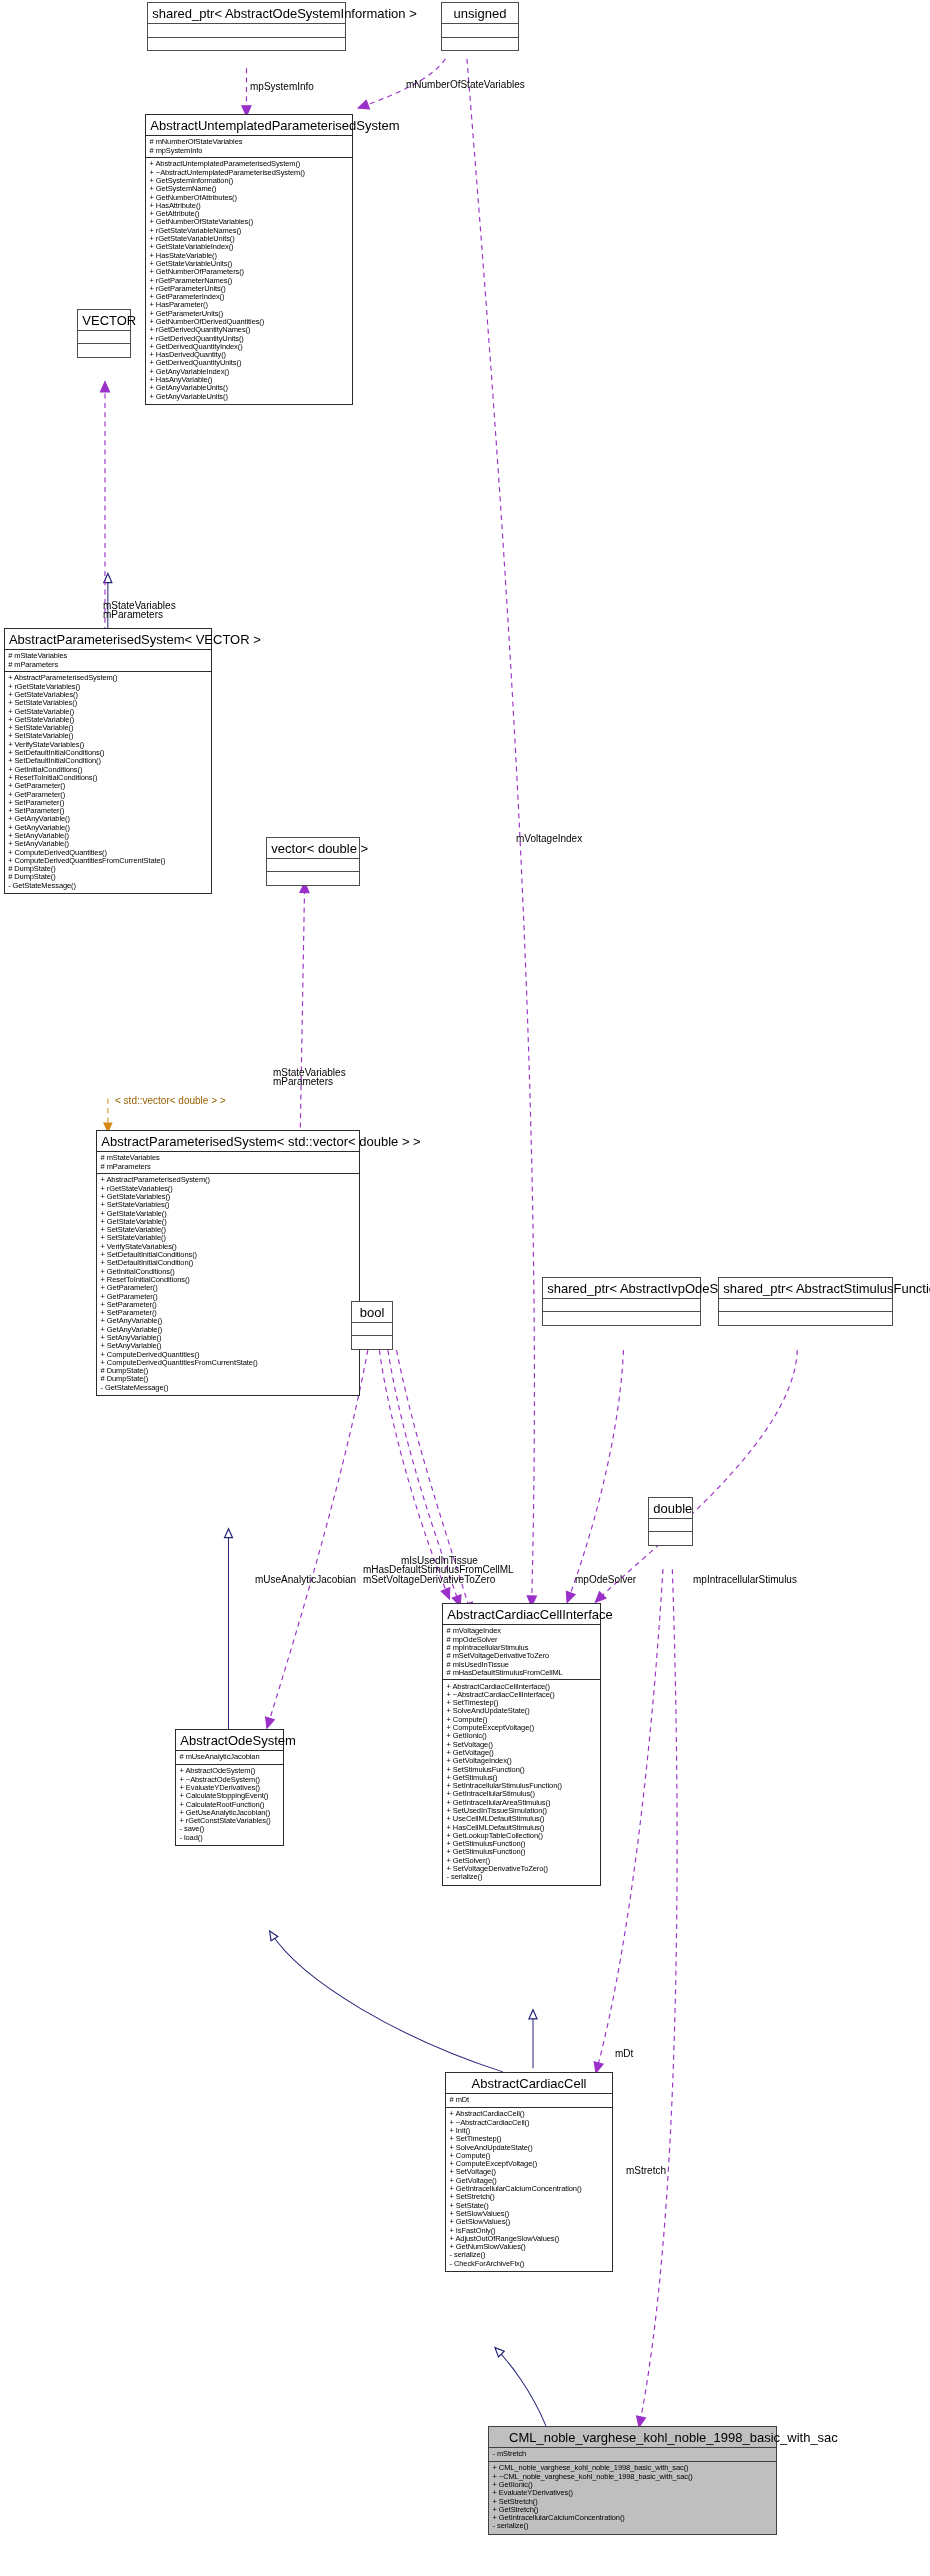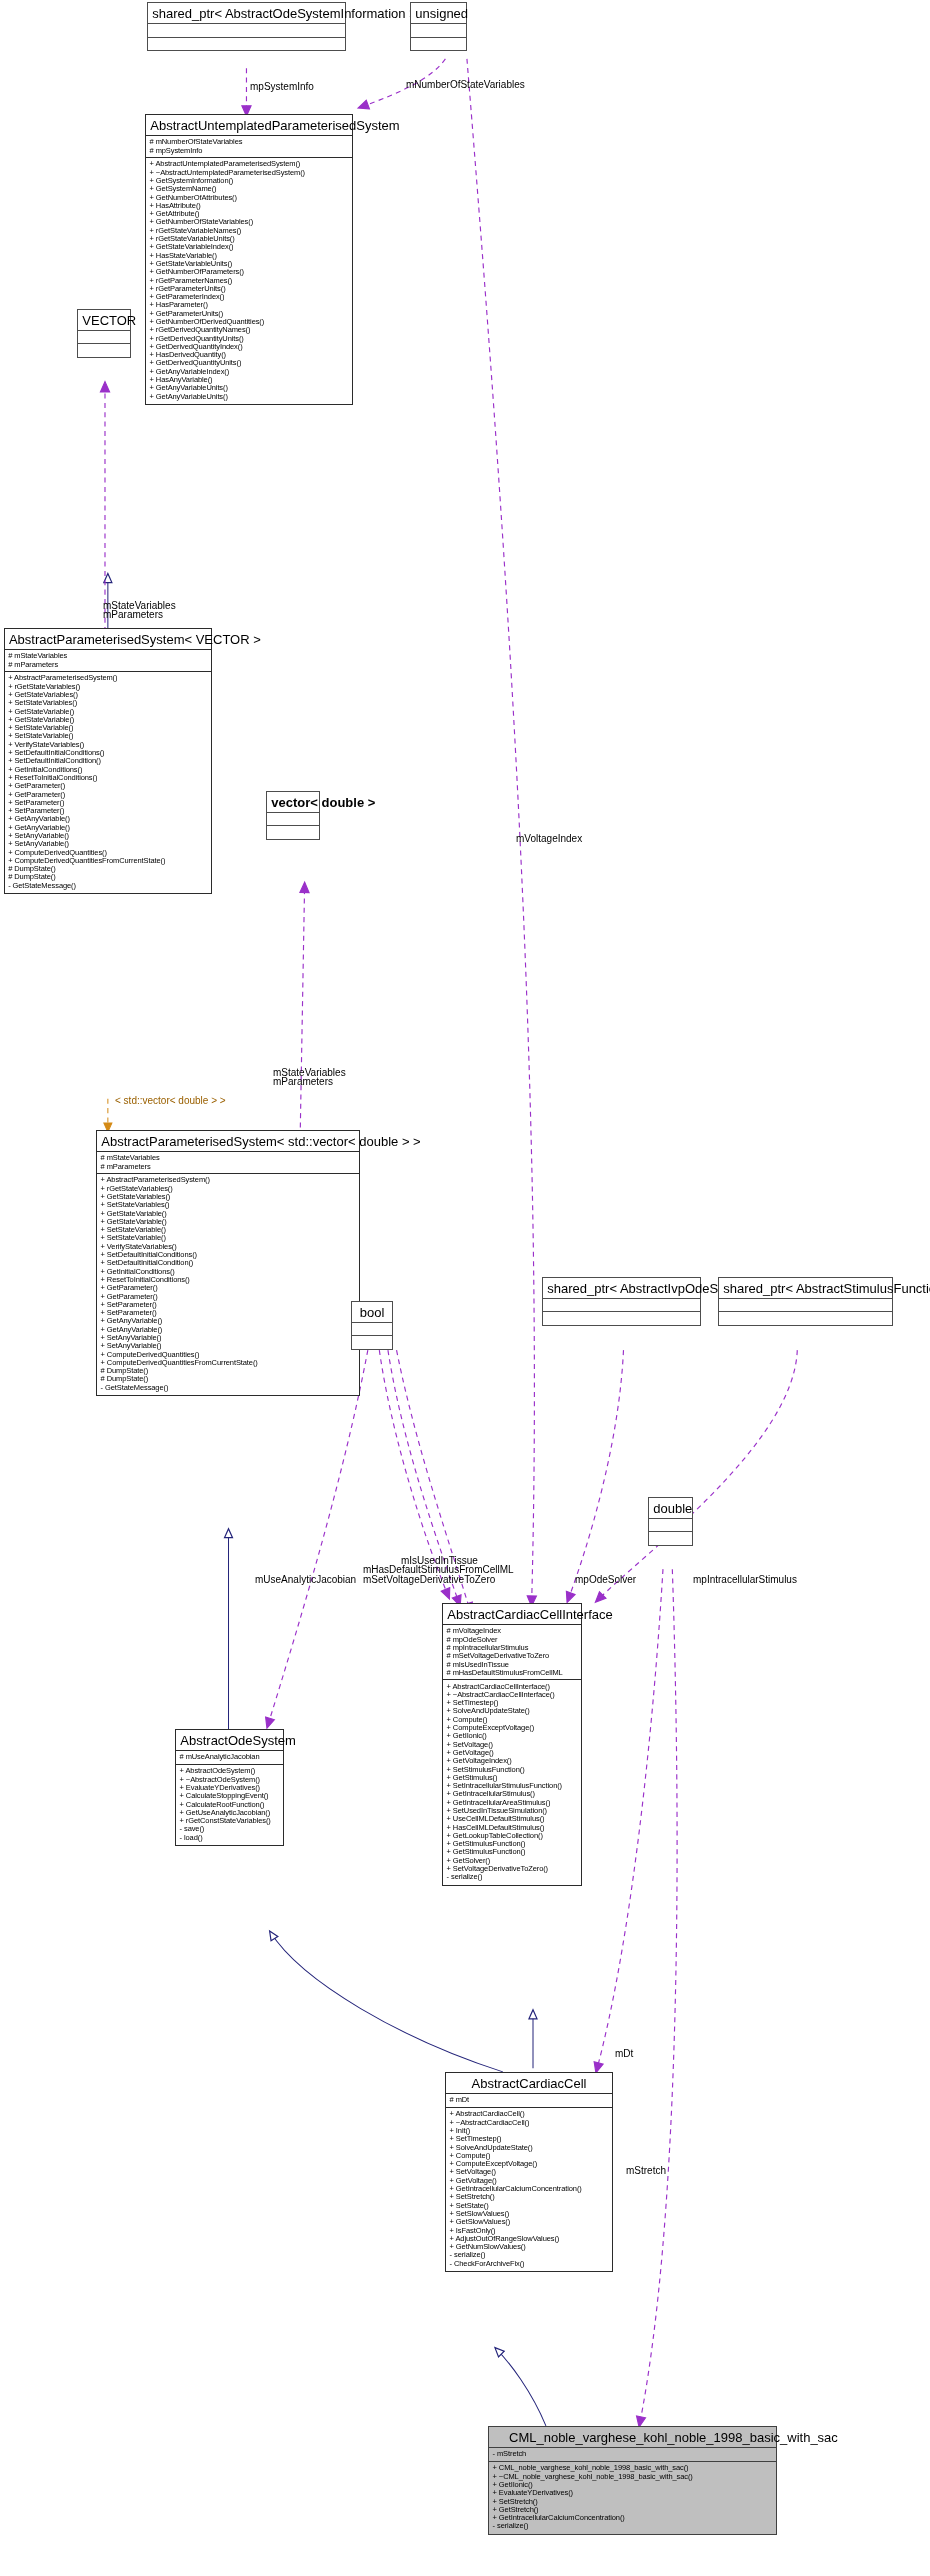--- a/index.html
+++ b/index.html
@@ -141,21 +141,21 @@
 
     <path d="M760,3378 C740,3330 710,3290 690,3270" stroke="#24247a" stroke-width="1.4" fill="none" marker-end="url(#hollowTri)"></path>
   </svg>
 
   <div class="uml-node" style="left:147px; top:2.2px; width:199px;">
     <div class="uml-title">shared_ptr&lt; AbstractOdeSystemInformation &gt;</div>
     <div class="uml-empty-band"></div>
     <div class="uml-empty-band last"></div>
   </div>
 
-  <div class="uml-node" style="left:410px; top:2.2px; width:57px;">
+  <div class="uml-node" style="left:441px; top:2.2px; width:78px;">
     <div class="uml-title">unsigned</div>
     <div class="uml-empty-band"></div>
     <div class="uml-empty-band last"></div>
   </div>
 
   <div class="uml-node solid" style="left:145px; top:114px; width:208px;">
     <div class="uml-title">AbstractUntemplatedParameterisedSystem</div>
     <div class="uml-attrs">
         <div class="uml-row"># mNumberOfStateVariables</div>
         <div class="uml-row"># mpSystemInfo</div>
@@ -228,21 +228,21 @@
         <div class="uml-row">+ SetAnyVariable()</div>
         <div class="uml-row">+ SetAnyVariable()</div>
         <div class="uml-row">+ ComputeDerivedQuantities()</div>
         <div class="uml-row">+ ComputeDerivedQuantitiesFromCurrentState()</div>
         <div class="uml-row"># DumpState()</div>
         <div class="uml-row"># DumpState()</div>
         <div class="uml-row">- GetStateMessage()</div>
       </div>
   </div>
 
-  <div class="uml-node" style="left:266px; top:791px; width:54px;font-weight:bold;">
+  <div class="uml-node" style="left:266px; top:837px; width:94px;">
     <div class="uml-title">vector&lt; double &gt;</div>
     <div class="uml-empty-band"></div>
     <div class="uml-empty-band last"></div>
   </div>
 
   <div class="edge-label" style="left:115px; top:1097px; color:#9a6000;">&lt; std::vector&lt; double &gt; &gt;</div>
 
   <div class="uml-node solid" style="left:96px; top:1130px; width:264px;">
     <div class="uml-title">AbstractParameterisedSystem&lt; std::vector&lt; double &gt; &gt;</div>
     <div class="uml-attrs">
@@ -308,21 +308,21 @@
         <div class="uml-row">+ EvaluateYDerivatives()</div>
         <div class="uml-row">+ CalculateStoppingEvent()</div>
         <div class="uml-row">+ CalculateRootFunction()</div>
         <div class="uml-row">+ GetUseAnalyticJacobian()</div>
         <div class="uml-row">+ rGetConstStateVariables()</div>
         <div class="uml-row">- save()</div>
         <div class="uml-row">- load()</div>
       </div>
   </div>
 
-  <div class="uml-node solid" style="left:442px; top:1603px; width:140px;">
+  <div class="uml-node solid" style="left:442px; top:1603px; width:159px;">
     <div class="uml-title">AbstractCardiacCellInterface</div>
     <div class="uml-attrs">
         <div class="uml-row"># mVoltageIndex</div>
         <div class="uml-row"># mpOdeSolver</div>
         <div class="uml-row"># mpIntracellularStimulus</div>
         <div class="uml-row"># mSetVoltageDerivativeToZero</div>
         <div class="uml-row"># mIsUsedInTissue</div>
         <div class="uml-row"># mHasDefaultStimulusFromCellML</div>
       </div>
     <div class="uml-ops">

